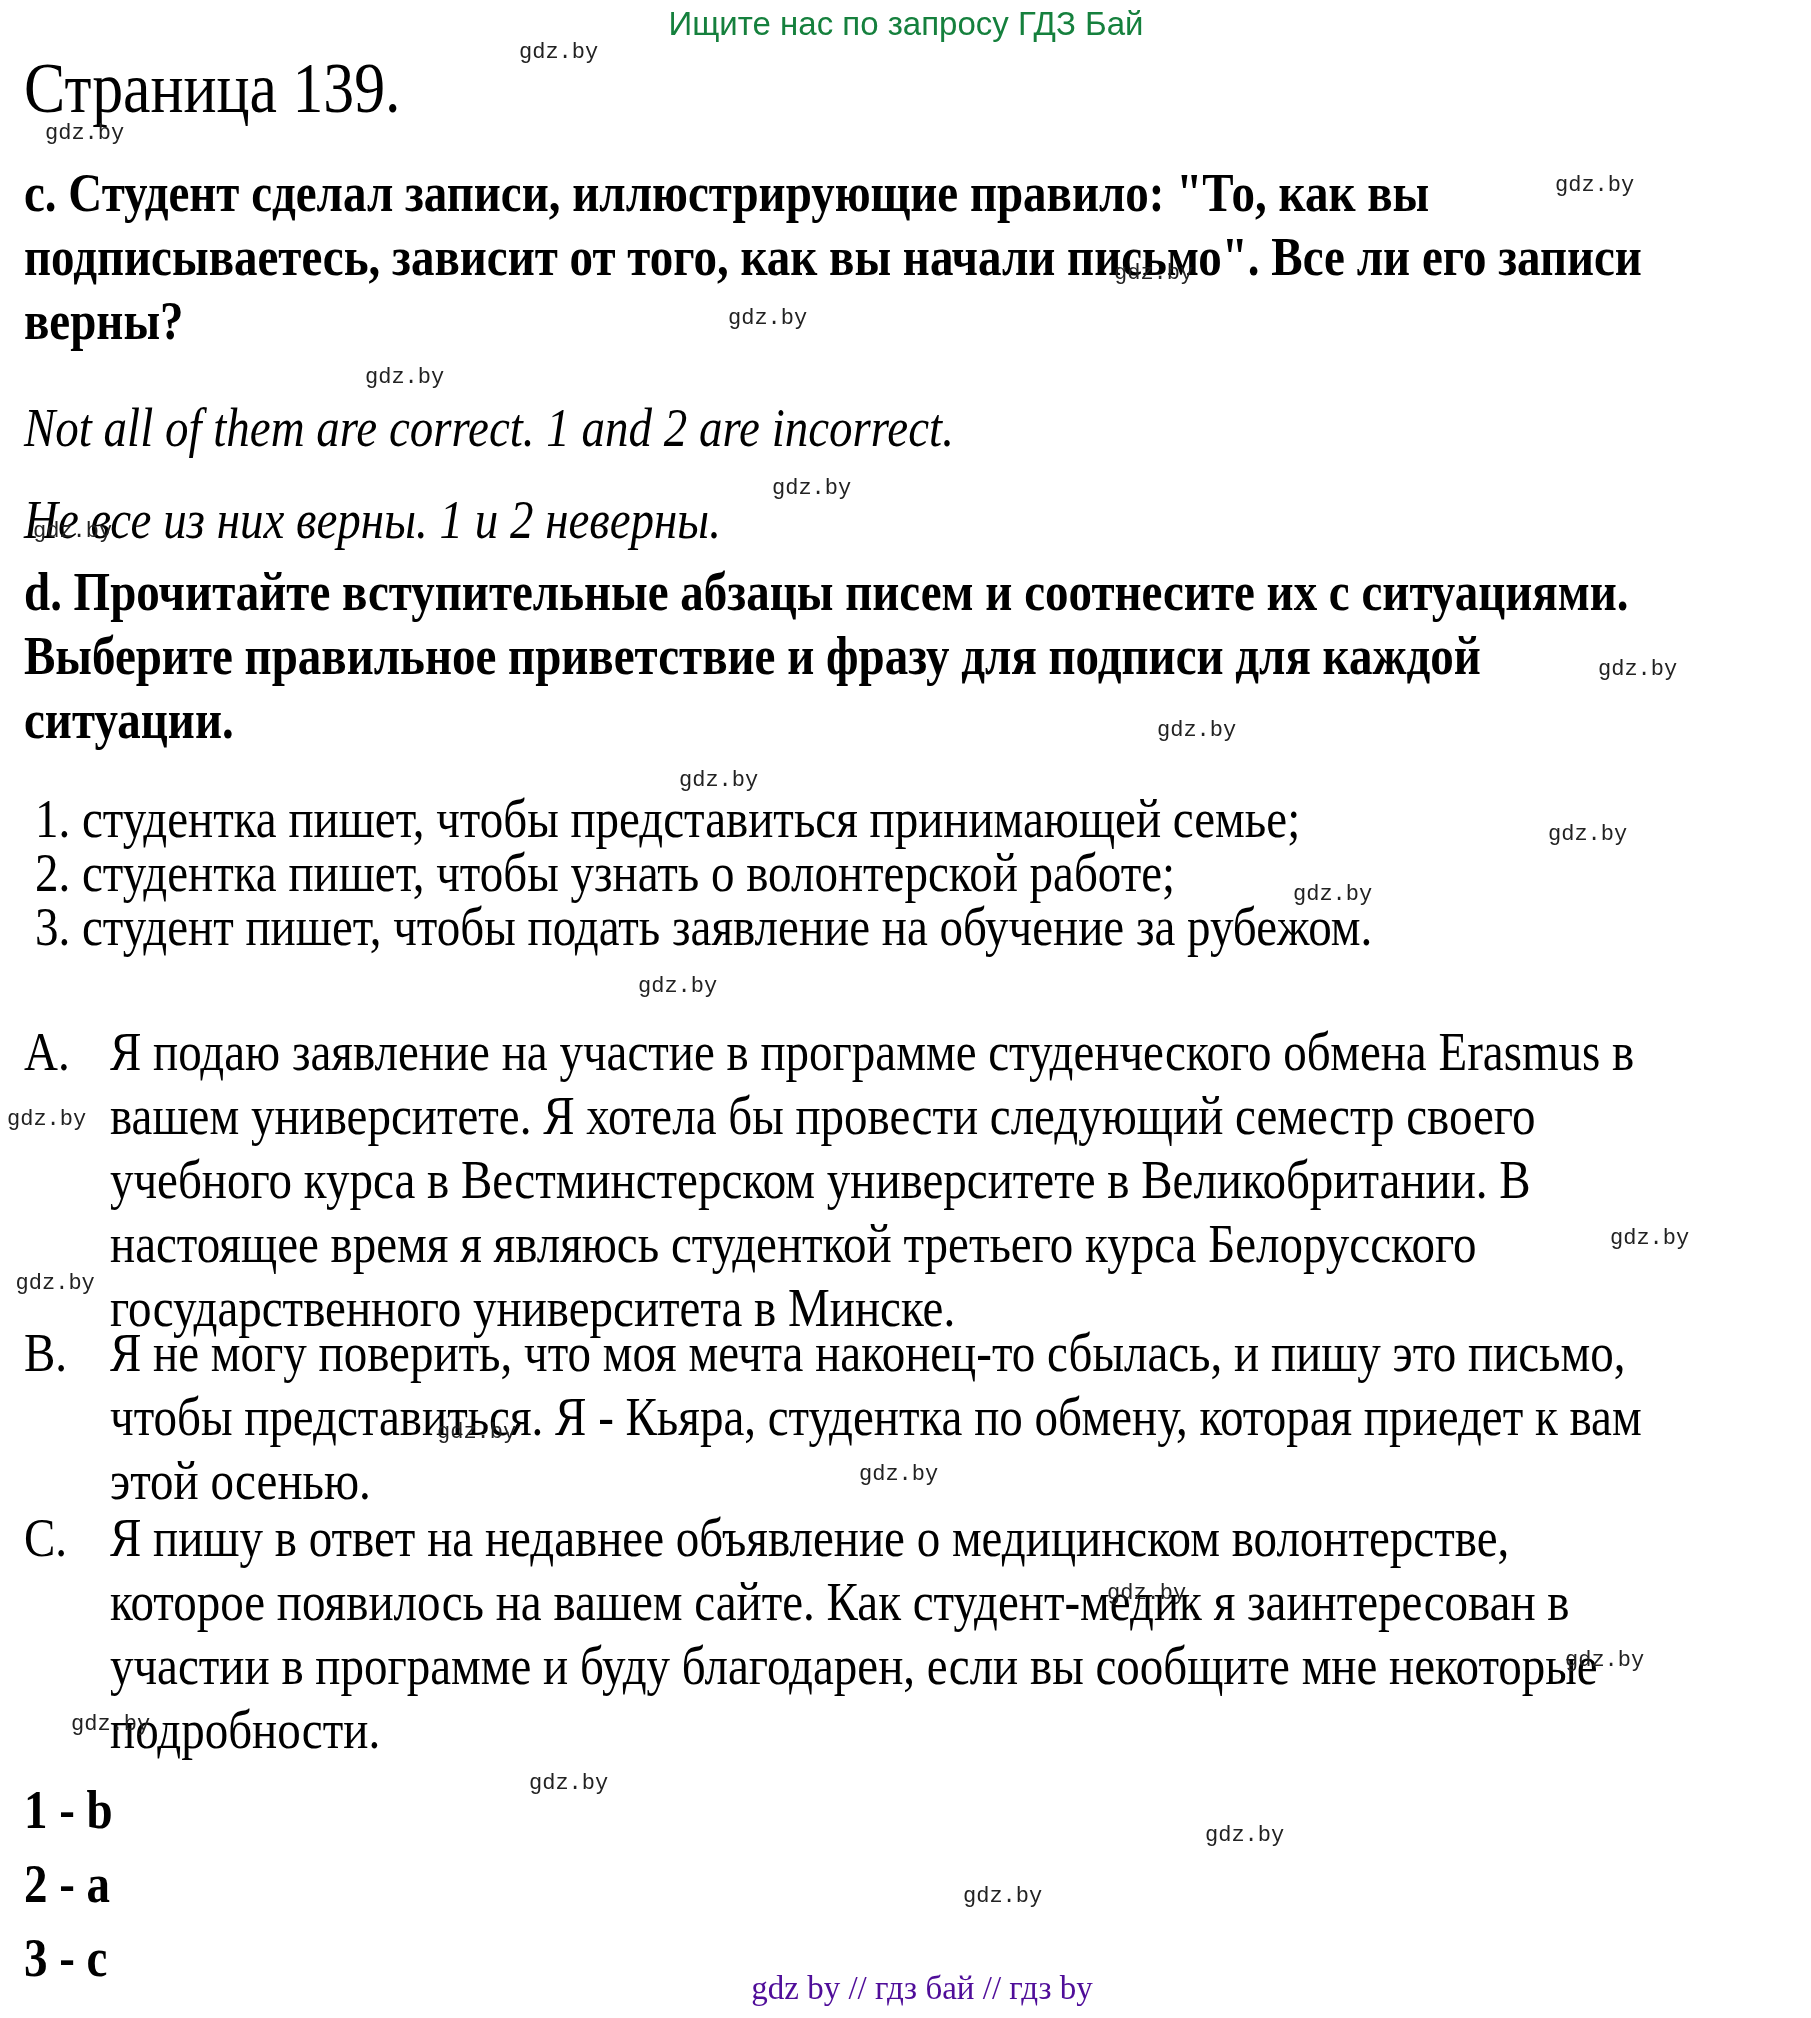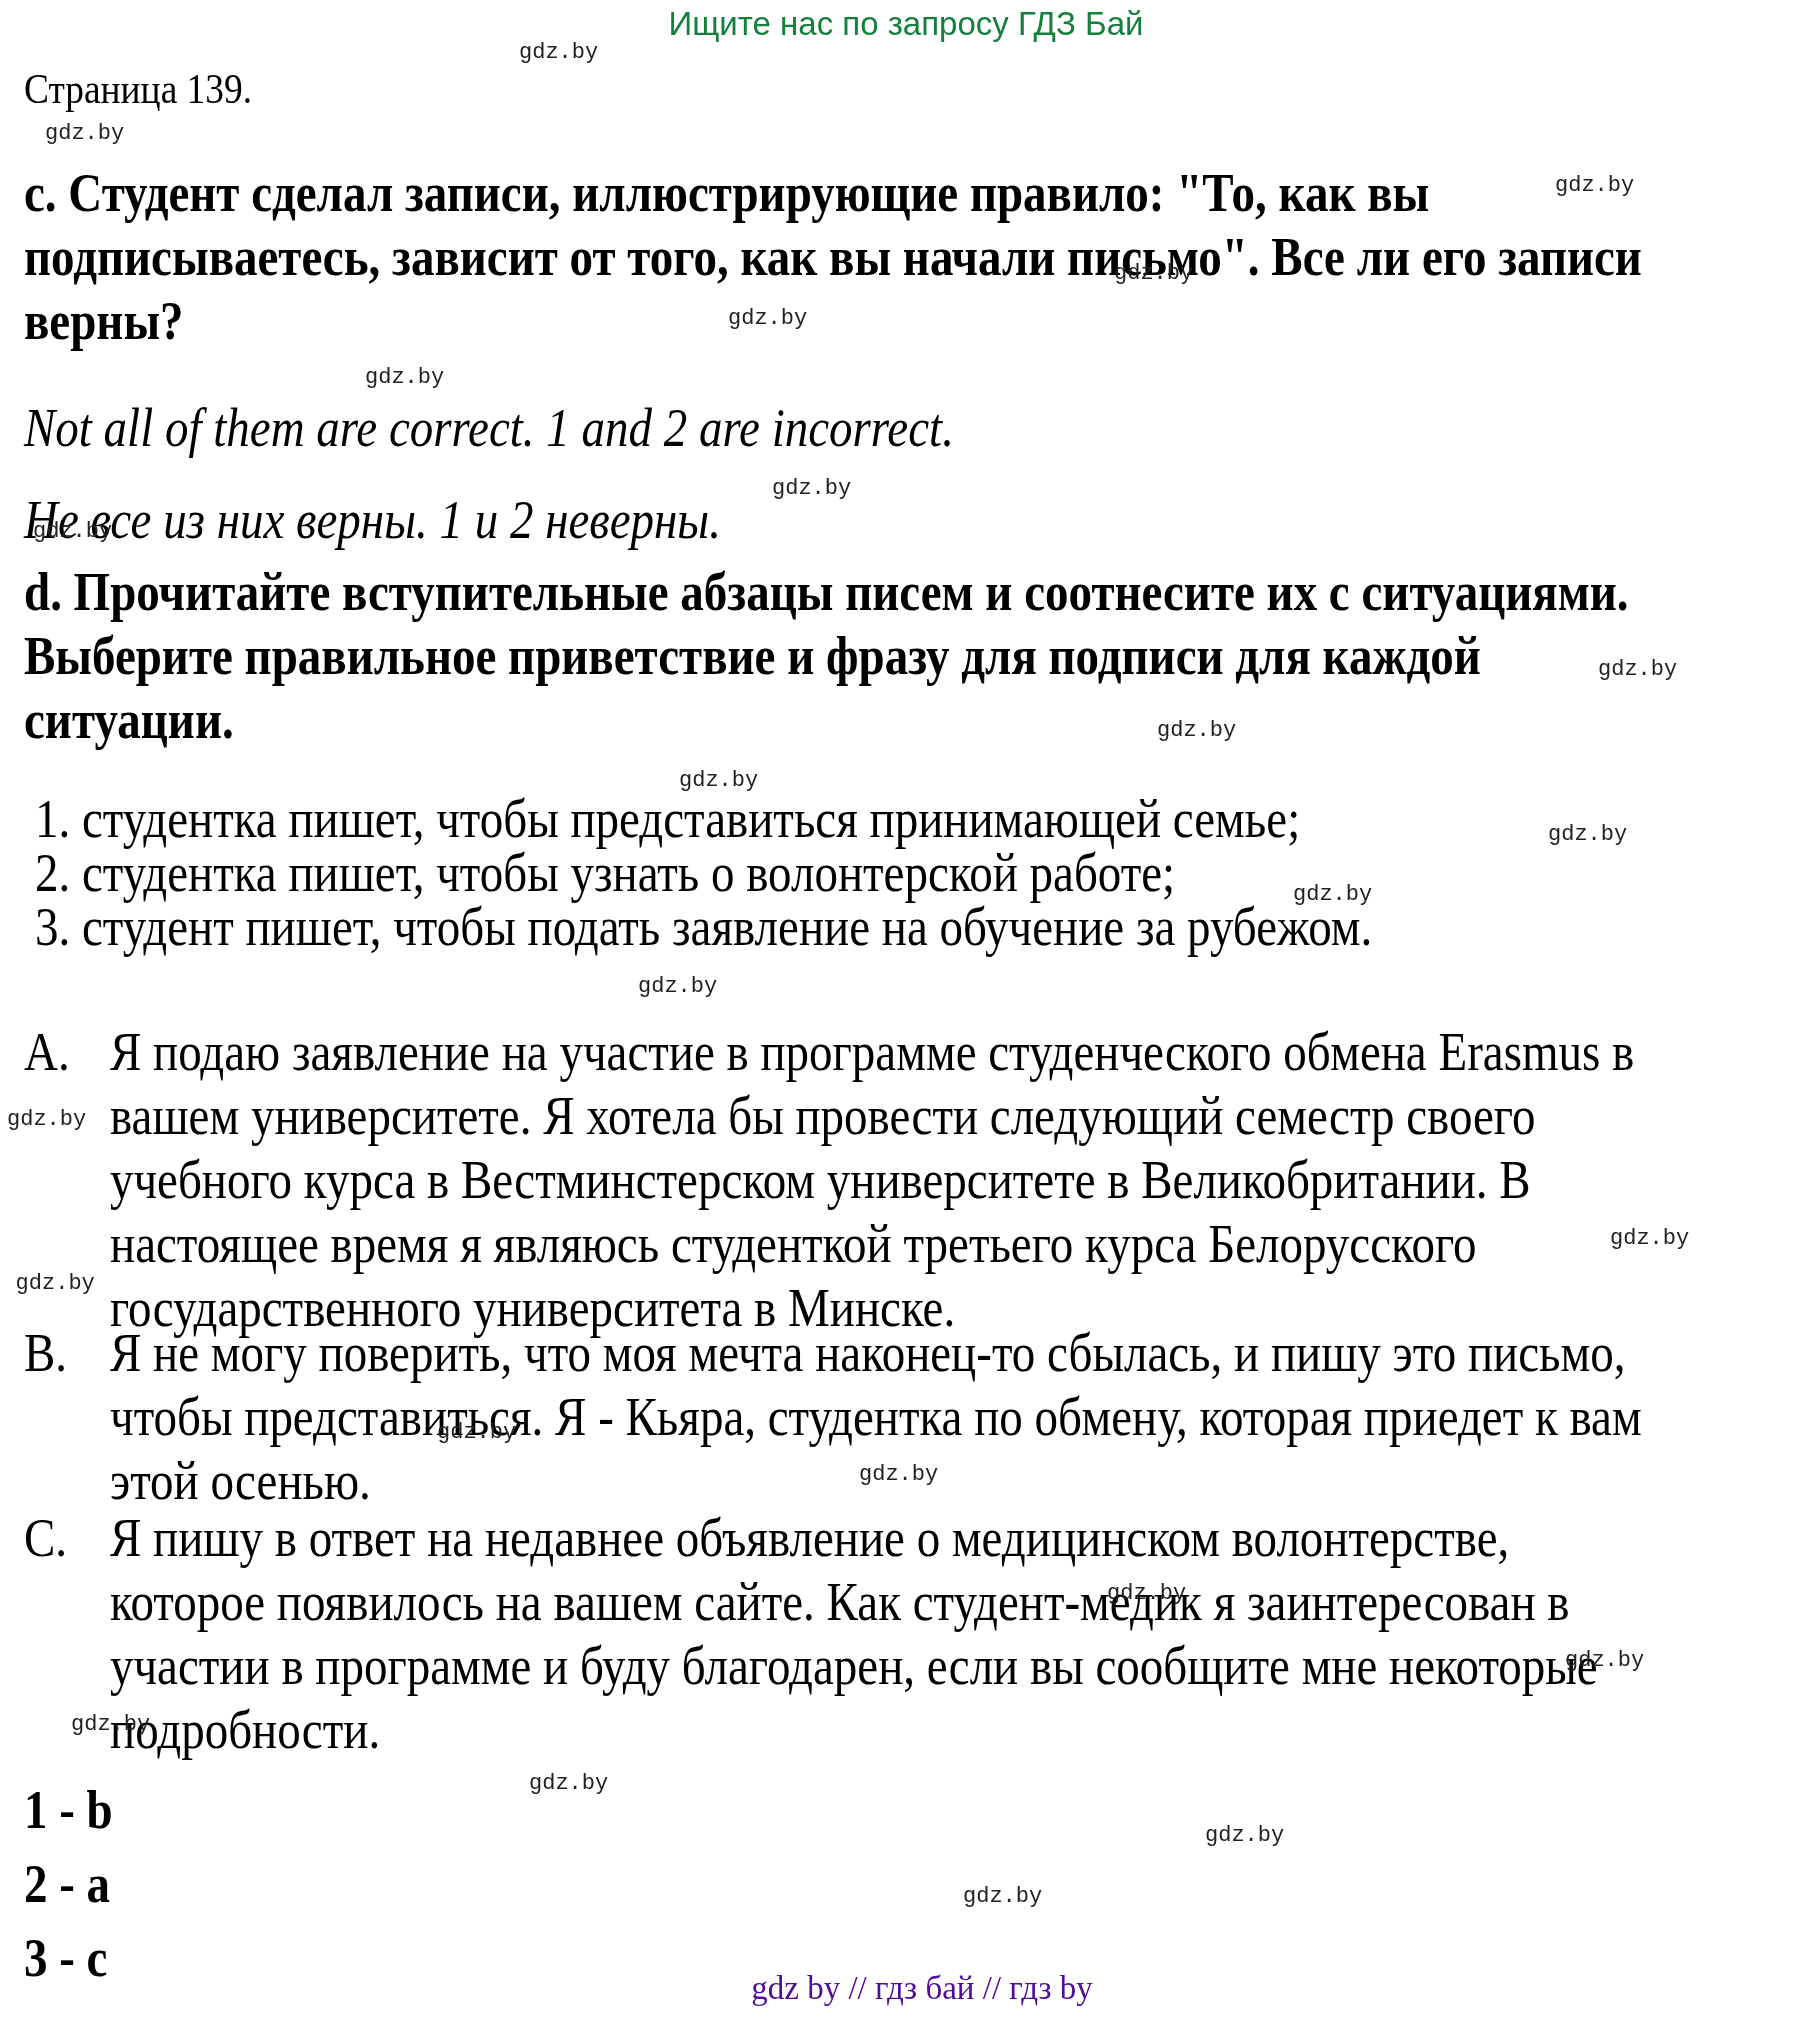--- a/index.html
+++ b/index.html
@@ -11,21 +11,21 @@
   .line{white-space:nowrap;transform:scaleX(0.87);transform-origin:0 50%;}
   .bold .line{font-weight:bold;}
   .italic .line{font-style:italic;}
   .hang .line{margin-left:86px;}
   .letter-label{
     position:absolute;left:0;top:0;white-space:nowrap;
     transform:scaleX(0.87);transform-origin:0 50%;
   }
   .list .line{line-height:54px;}
   .key .line{line-height:74px;}
-  .title{font-size:43px;line-height:67px;}
+  .title{font-size:71px;line-height:67px;}
   .wm{
     position:absolute;font-family:Liberation Mono, monospace;
     font-size:22px;line-height:29px;color:#222;white-space:nowrap;
   }
   .promo{
     position:absolute;top:5.2px;left:0;width:100%;text-align:center;
     font-family:"Liberation Sans", sans-serif;font-size:33px;color:#15803d;
   }
   .footer{
     position:absolute;top:1970px;left:0;width:100%;text-align:center;

